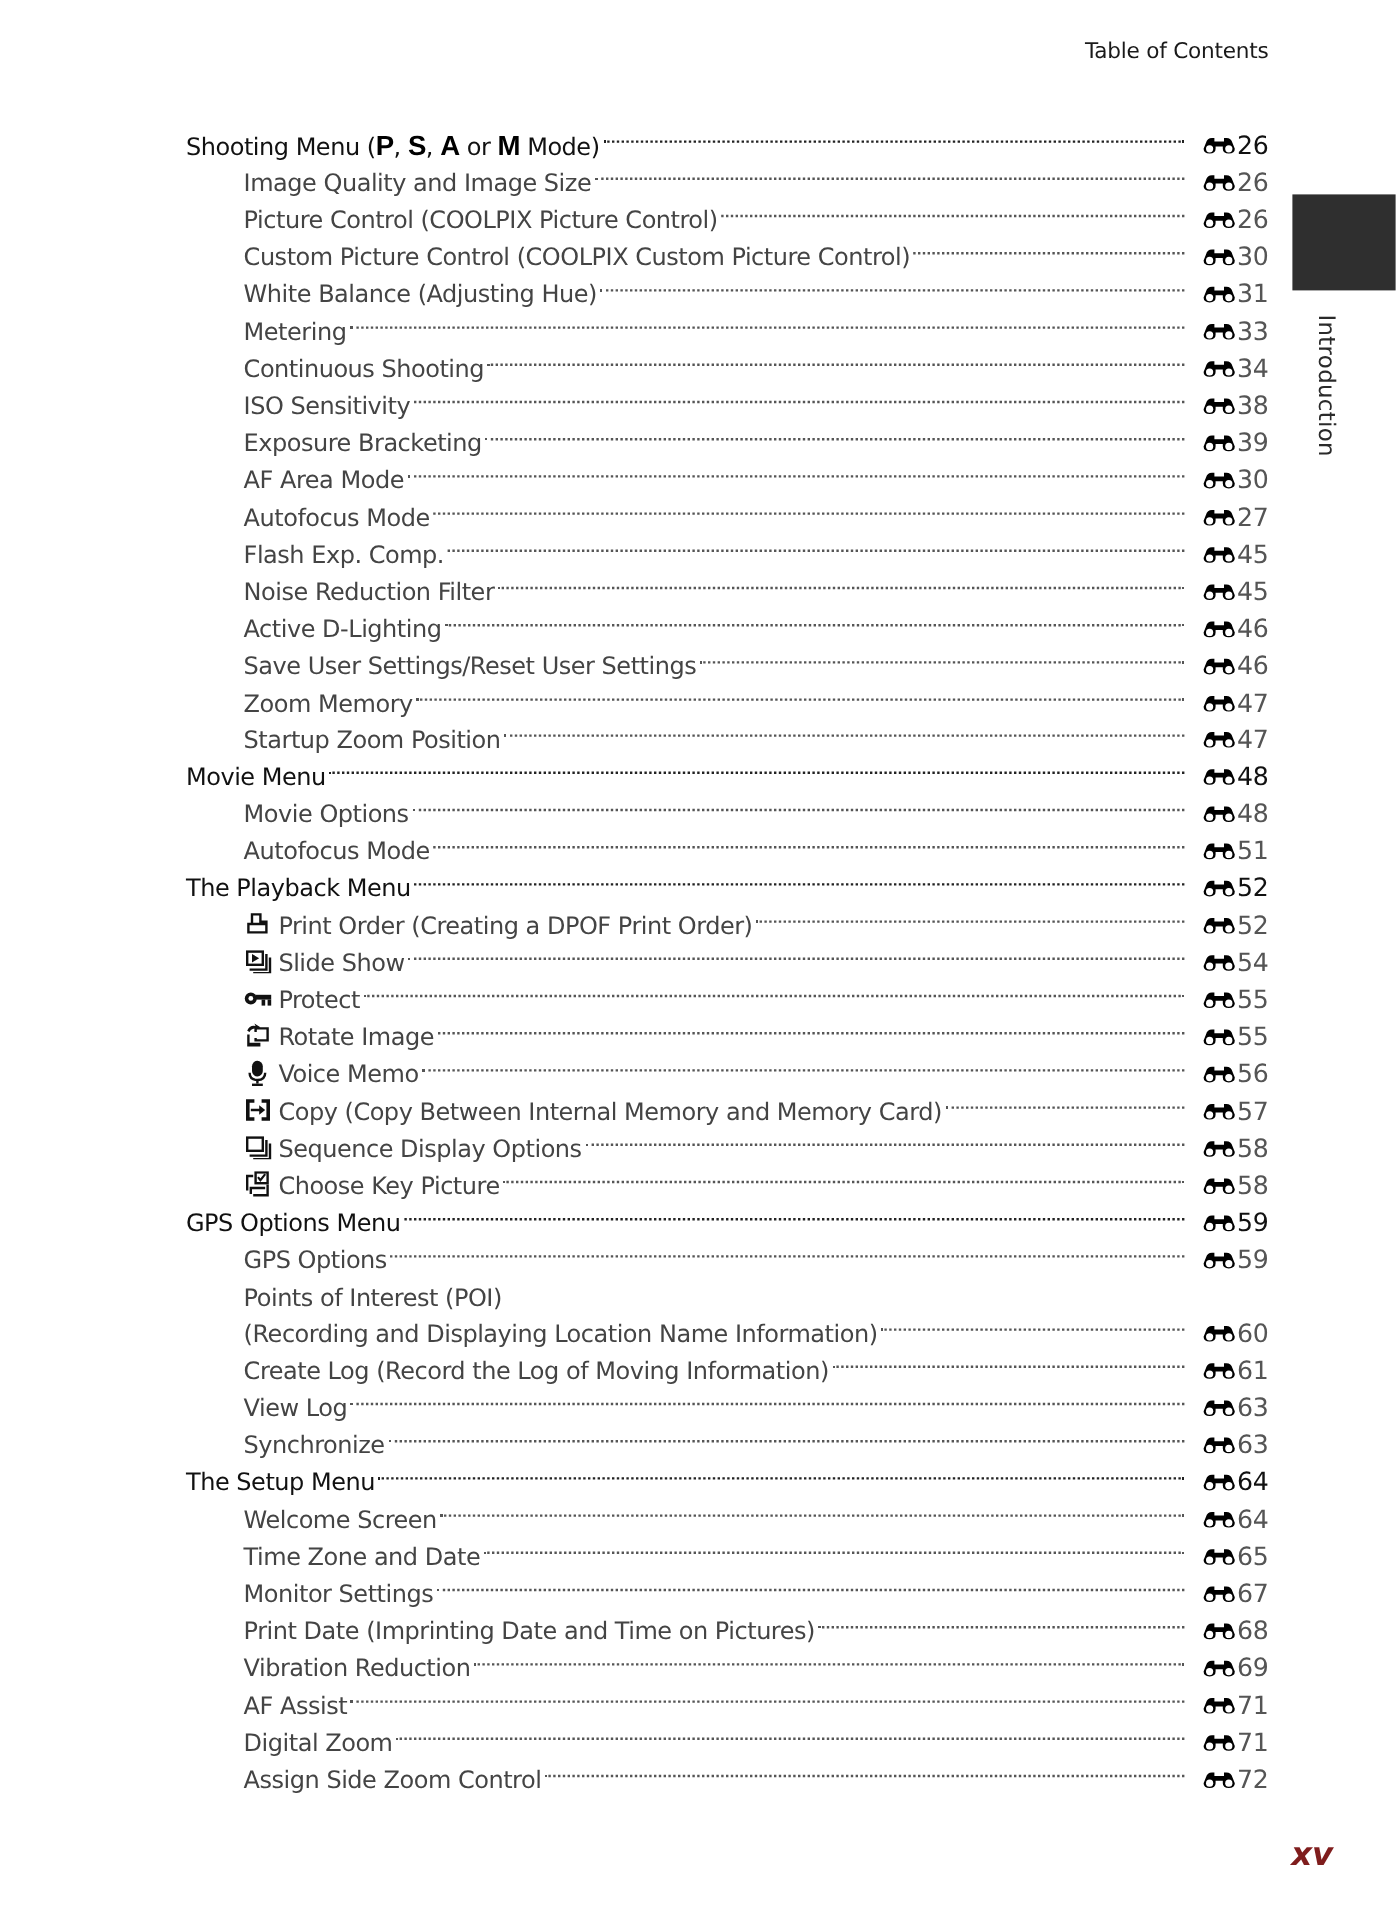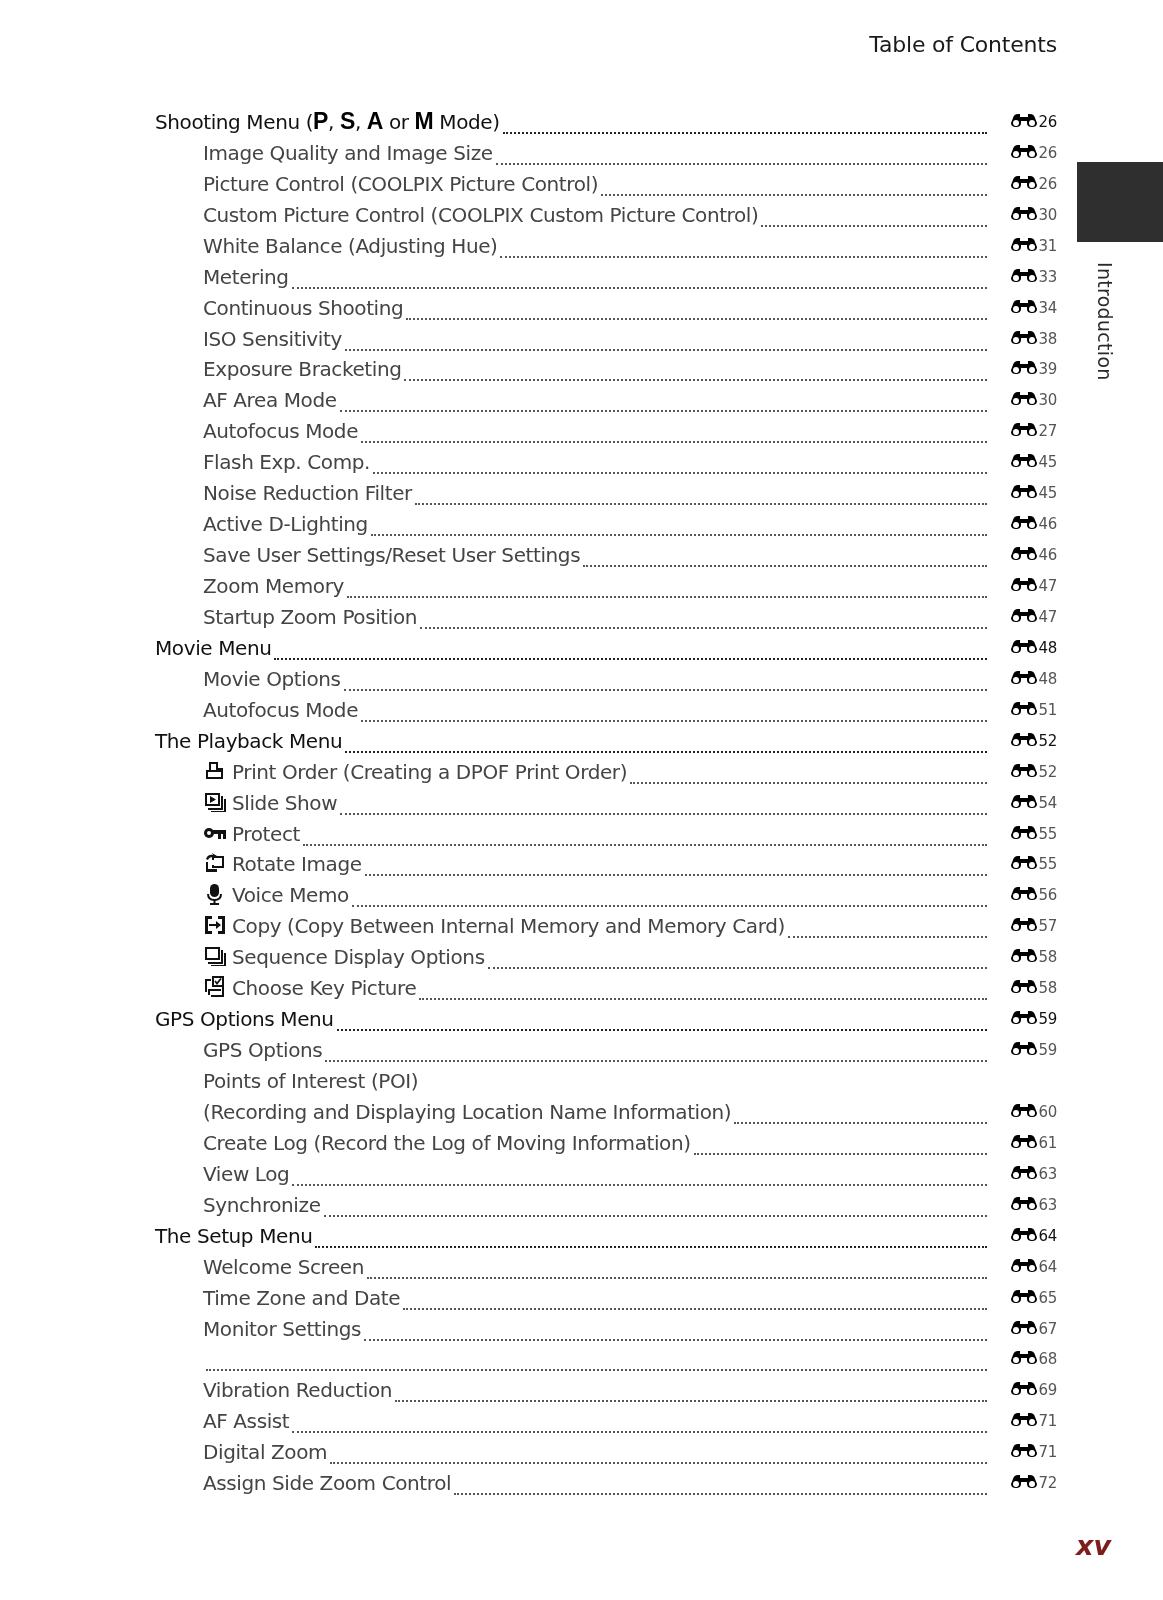--- a/index.html
+++ b/index.html
@@ -1,36 +1,36 @@
 <!DOCTYPE html>
 <html><head>
   <meta charset="utf-8">
   <style>
     html, body { margin: 0; padding: 0; background: #ffffff; }
     body { width: 1163px; height: 1600px; position: relative; overflow: hidden;
            font-family: "DejaVu Sans", "Liberation Sans", sans-serif; color: #3a3a3a; }
-    .header-title { position: absolute; top: 32px; right: 106px; font-size: 22px; color: #1a1a1a;
+    .header-title { position: absolute; top: 32px; right: 106px; font-size: 18px; color: #1a1a1a;
                     letter-spacing: -0.2px; }
     .side-tab { position: absolute; top: 162px; left: 1077px; width: 86px; height: 80px; background: #2f2f2f; }
     .side-label { position: absolute; top: 262px; left: 1094px; writing-mode: vertical-rl;
                   font-size: 19px; color: #2a2a2a; letter-spacing: 0.3px; }
     .page-number { position: absolute; top: 1530px; left: 1076px; font-size: 27px; font-style: italic;
                    font-weight: bold; color: #7f1d1d; }
     .toc { position: absolute; top: 106px; left: 155px; width: 902px; }
-    .row { display: flex; align-items: flex-end; height: 30.95px; line-height: 30px; font-size: 20px;
+    .row { display: flex; align-items: center; height: 30.95px; line-height: 30px; font-size: 20px;
            letter-spacing: -0.4px; white-space: nowrap; }
     .row.sec { color: #111111; }
     .row.sub { padding-left: 48px; color: #444444; font-weight: 400; }
     .row .label { flex: 0 0 auto; }
     .row .leader { flex: 1 1 auto; border-bottom: 2px dotted #555; margin: 0 8px 0 3px; height: 0;
                    position: relative; top: -3px; }
     .row.sec .leader { border-bottom-color: #222; }
     .row .ref { flex: 0 0 auto; display: inline-flex; align-items: baseline; width: 62px; justify-content: flex-end; }
     .ref .ref-icon { display: inline-block; width: 28px; height: 16px; margin-right: 1px; position: relative; top: 1px; }
-    .ref .num { font-size: 15px; letter-spacing: -0.3px; }
+    .ref .num { font-size: 21px; letter-spacing: -0.3px; }
     .row.sec .num { color: #111; }
     .row.sub .num { color: #555; }
     .mode-letter { font-weight: bold; font-size: 23px; color: #000; font-family: "Liberation Sans", sans-serif; }
     .inline-icon { display: inline-block; width: 24px; height: 22px; margin-right: 5px; vertical-align: -3px; }
     .row.blank .leader, .row.blank .ref { visibility: hidden; }
   </style>
 </head>
 <body>
 
 <div class="header-title">Table of Contents</div>
@@ -551,20 +551,21 @@
         <span class="ref">
           <svg class="ref-icon" viewBox="0 0 28 16">
             <path d="M3 6 Q4 2 8 2 L10 2 L10 5 L18 5 L18 2 L20 2 Q24 2 25 6 L27 11 Q27 15 22 15 Q17 15 17 11 L17 9 L11 9 L11 11 Q11 15 6 15 Q1 15 1 11 Z" fill="#000"></path>
             <circle cx="6" cy="11" r="3" fill="#fff"></circle>
             <circle cx="22" cy="11" r="3" fill="#fff"></circle>
           </svg>
           <span class="num">67</span>
         </span>
       </div>
       <div class="row sub">
+        <span class="label"><span>Print Date (Imprinting Date and Time on Pictures)</span></span>
         <span class="leader"></span>
         <span class="ref">
           <svg class="ref-icon" viewBox="0 0 28 16">
             <path d="M3 6 Q4 2 8 2 L10 2 L10 5 L18 5 L18 2 L20 2 Q24 2 25 6 L27 11 Q27 15 22 15 Q17 15 17 11 L17 9 L11 9 L11 11 Q11 15 6 15 Q1 15 1 11 Z" fill="#000"></path>
             <circle cx="6" cy="11" r="3" fill="#fff"></circle>
             <circle cx="22" cy="11" r="3" fill="#fff"></circle>
           </svg>
           <span class="num">68</span>
         </span>
       </div>

